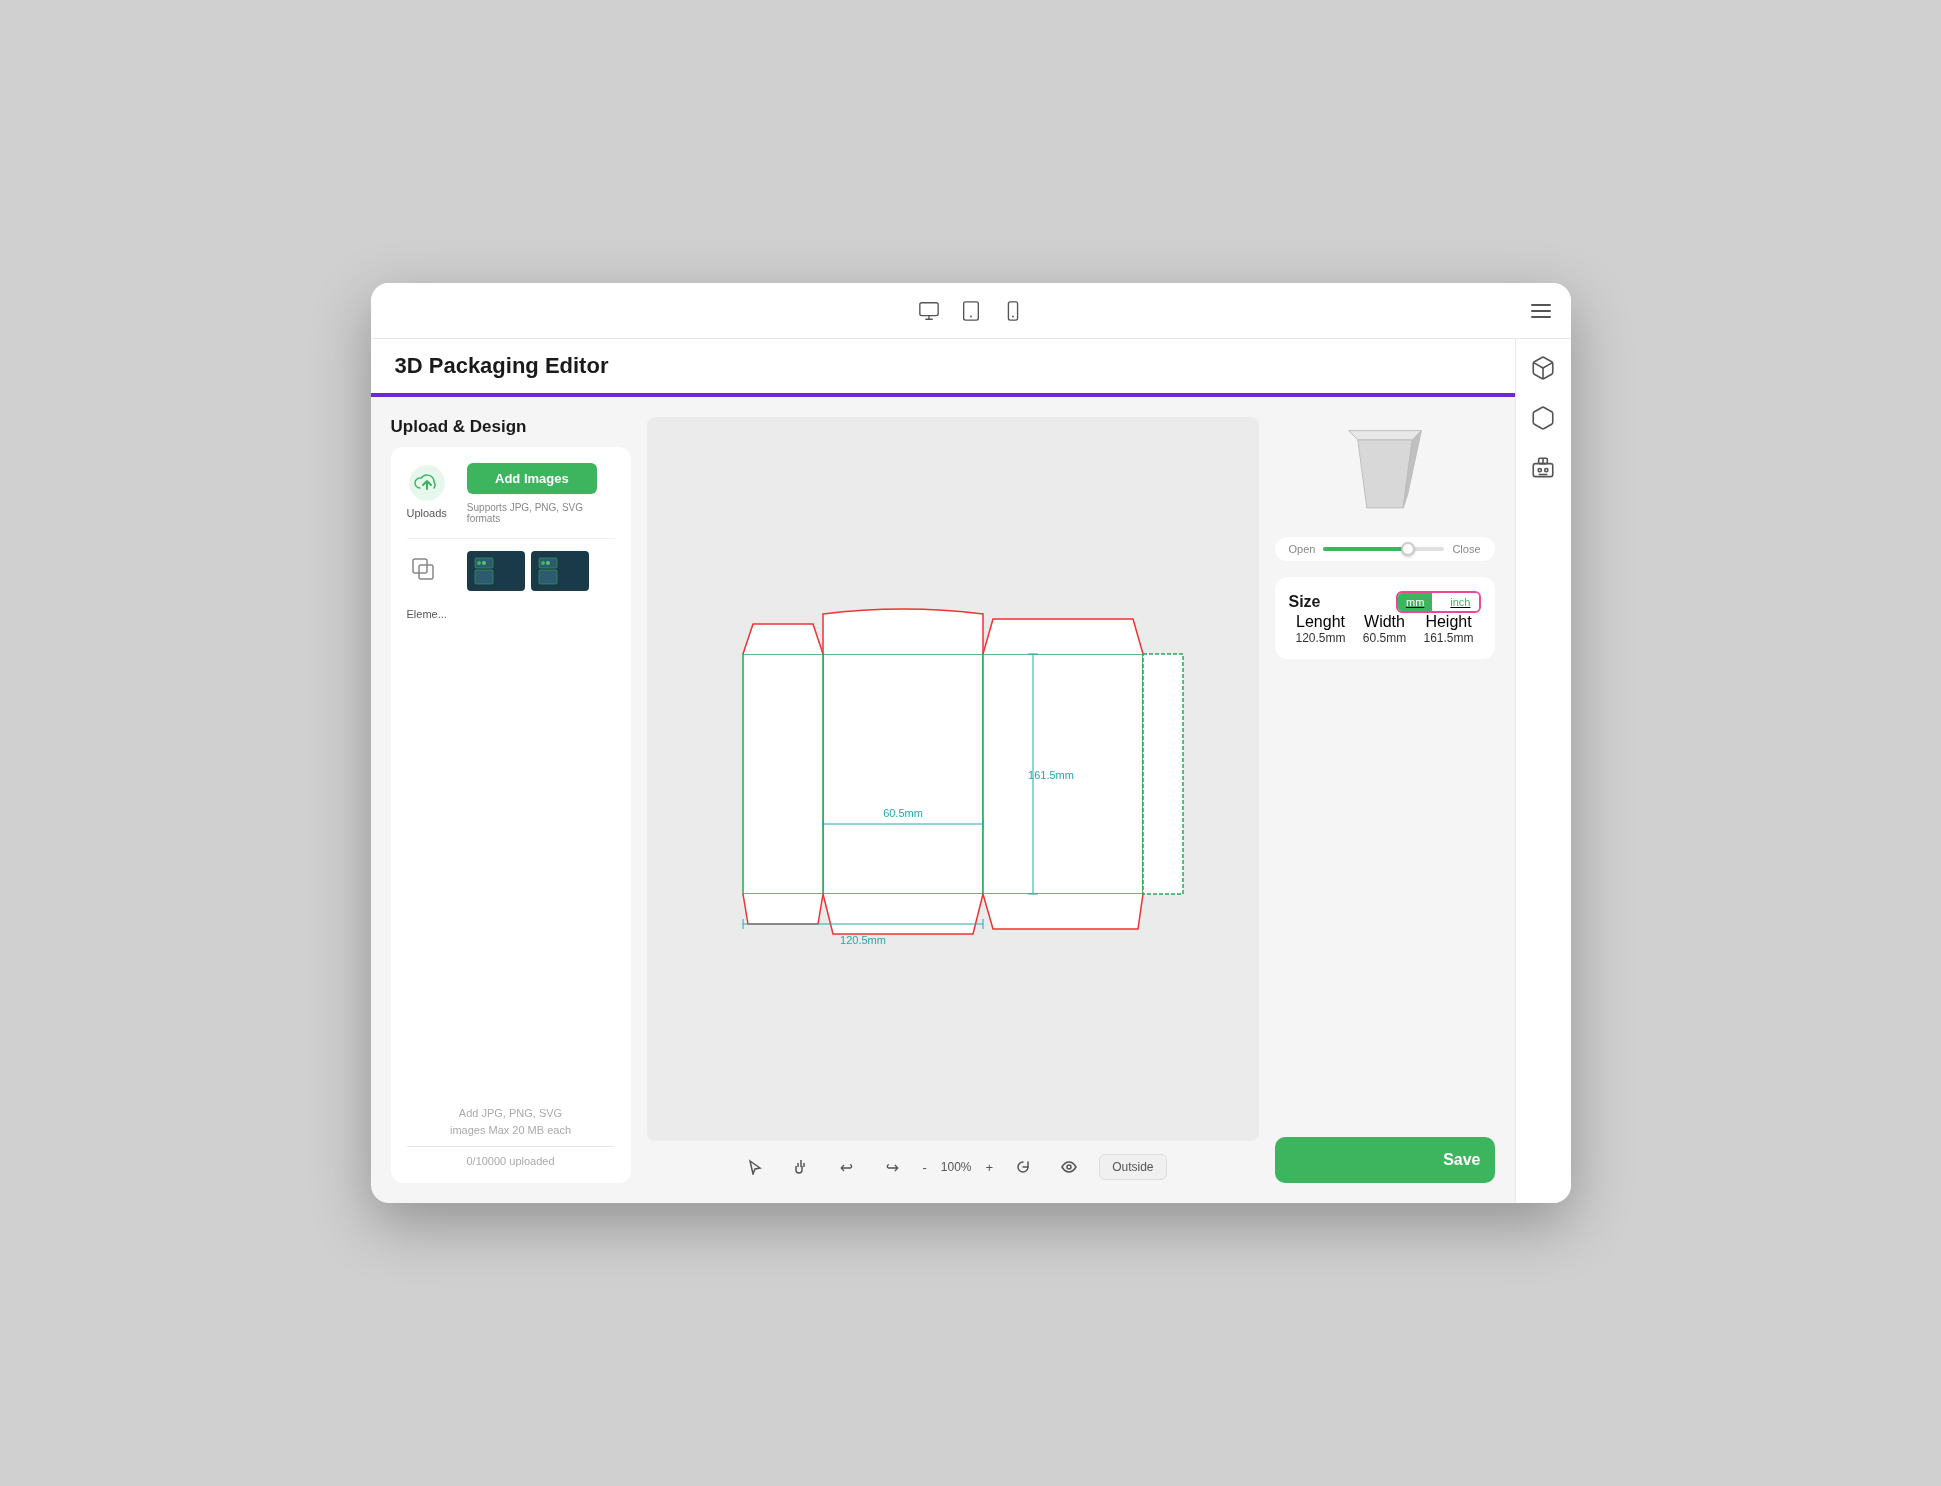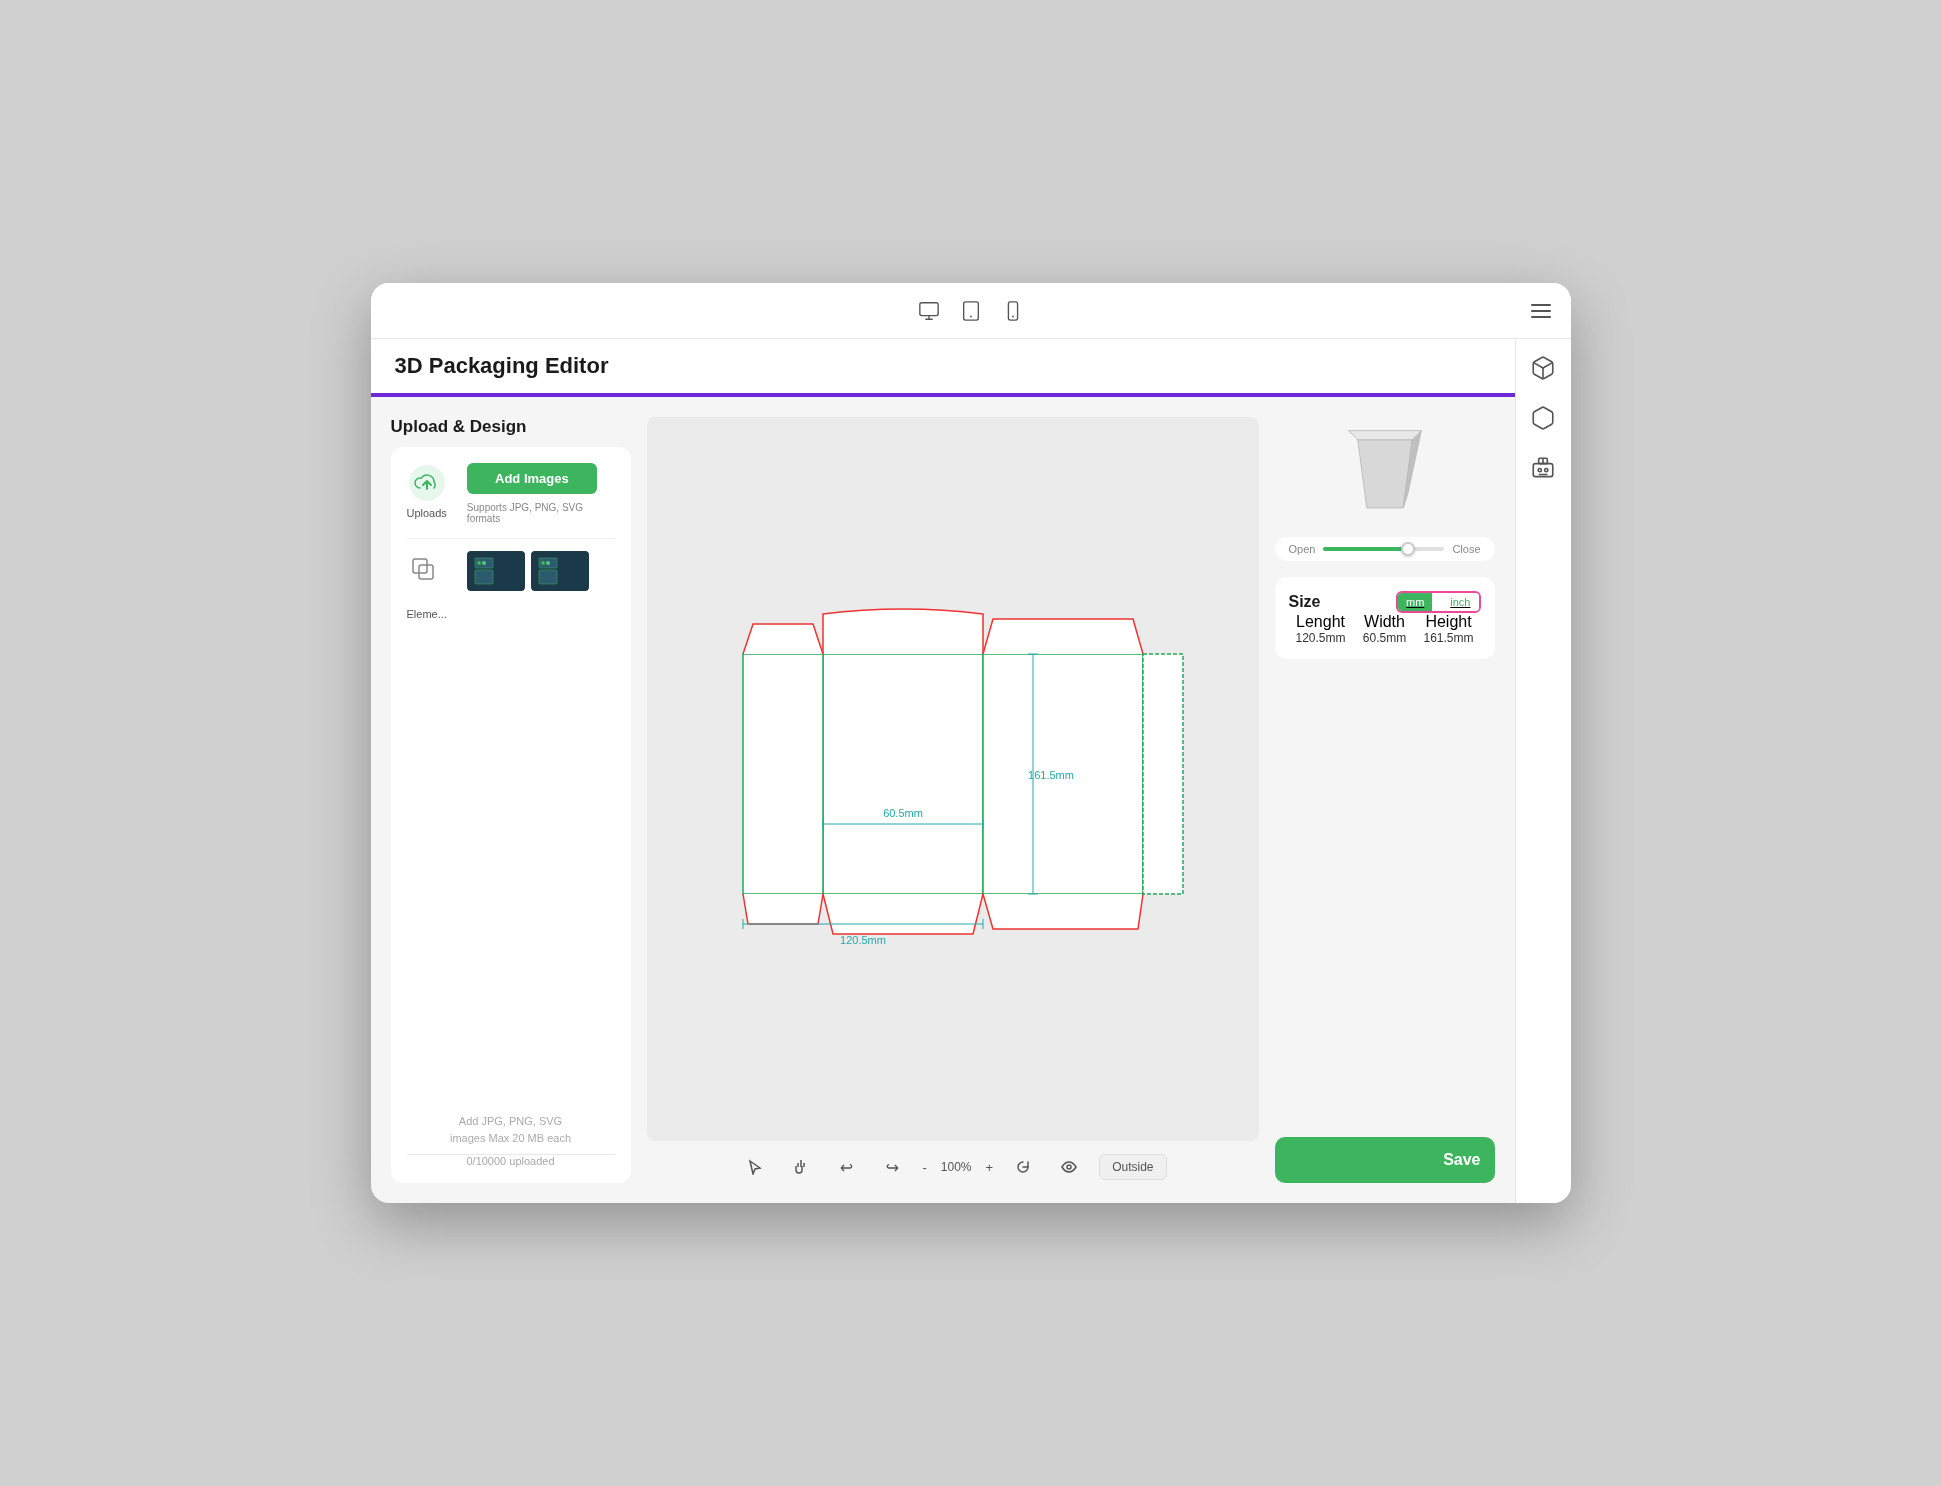--- a/index.html
+++ b/index.html
@@ -198,20 +198,21 @@
       text-align: center;
       font-size: 11px;
       color: #aaa;
       line-height: 1.5;
     }
     .upload-count {
       margin-top: 8px;
       font-size: 11px;
       color: #aaa;
       text-align: center;
+      padding-top: 8px;
       border-top: 1px solid #e8e8e8;
     }
     
     .center-canvas {
       flex: 1;
       display: flex;
       flex-direction: column;
       position: relative;
     }
     .canvas-area {

